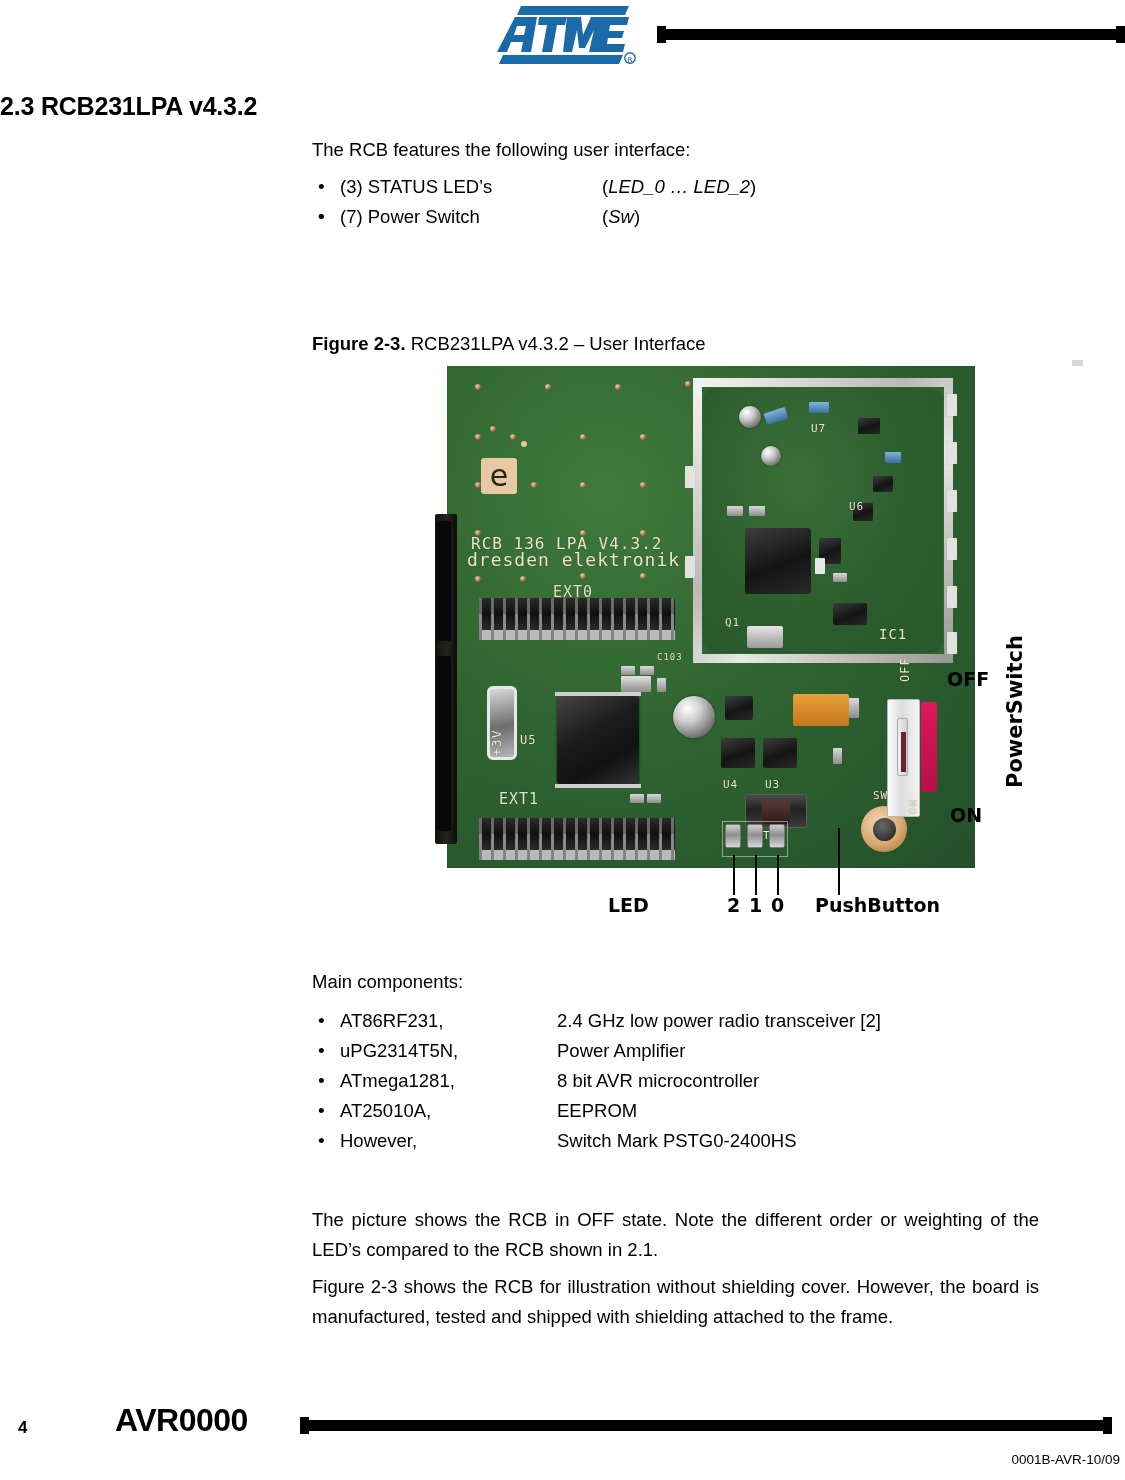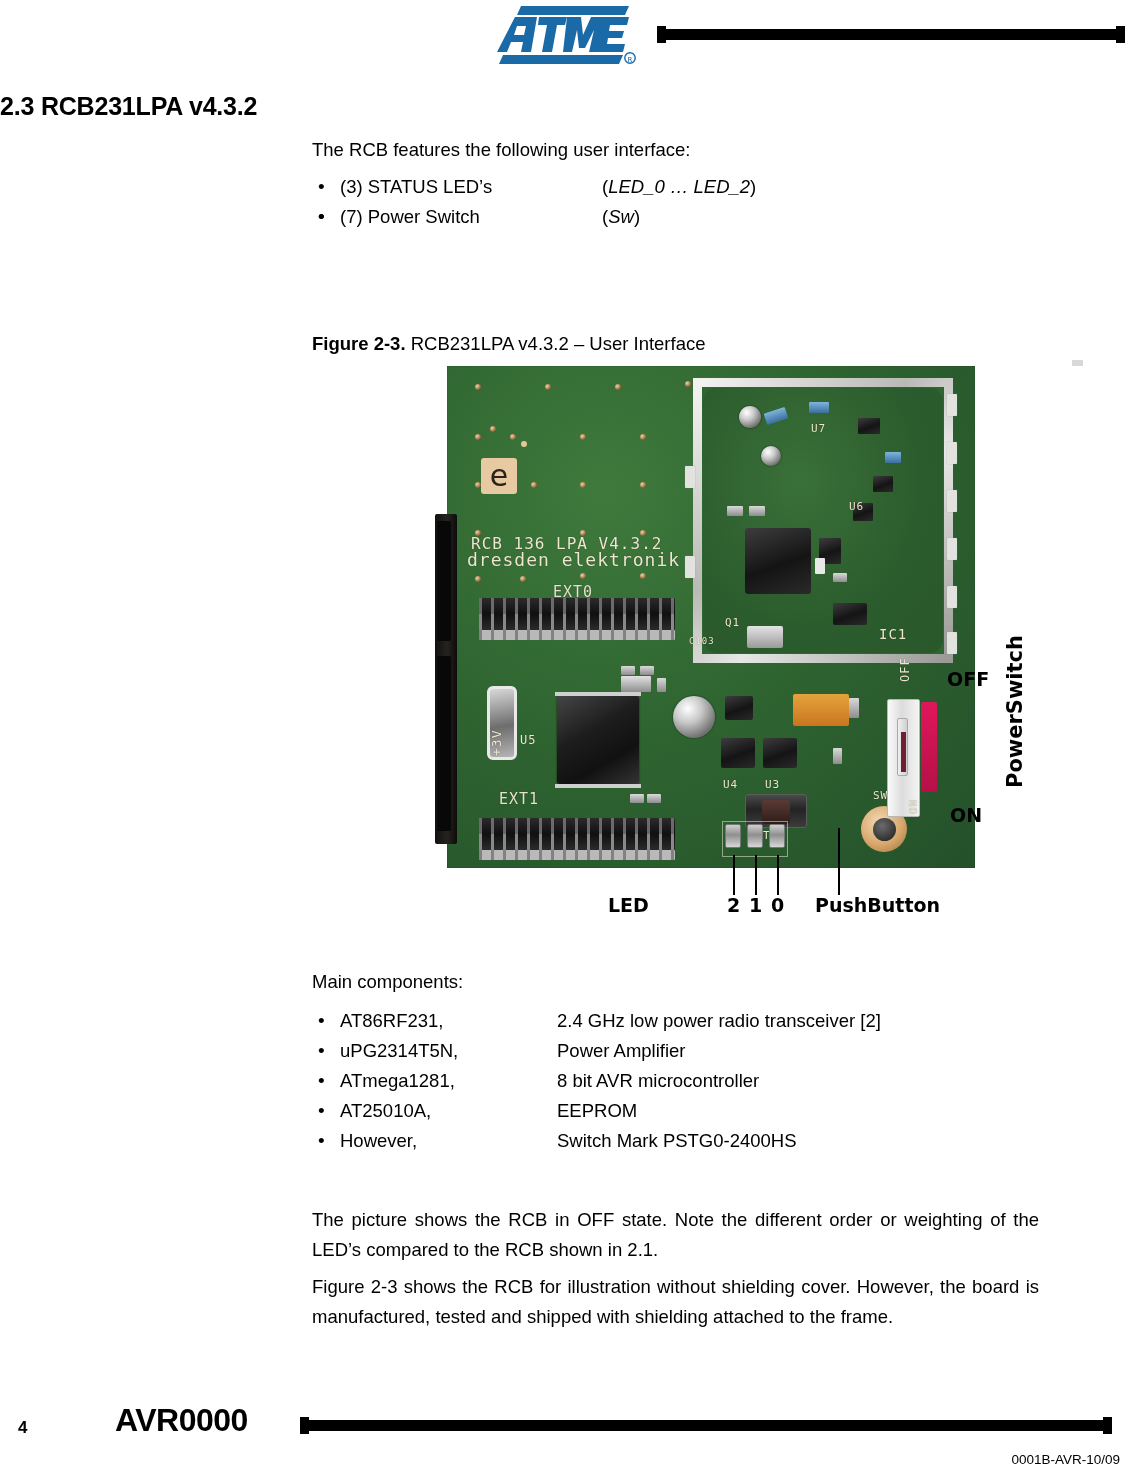--- a/index.html
+++ b/index.html
@@ -125,21 +125,21 @@
   .silk-u4{left:288px;top:412px;font-size:11px;}
   .silk-u3{left:330px;top:412px;font-size:11px;}
   .silk-t1{left:328px;top:463px;font-size:11px;}
   .silk-sw{left:438px;top:423px;font-size:11px;}
   .silk-off{left:463px;top:316px;font-size:12px;transform:rotate(-90deg);transform-origin:left top;}
   .silk-on{left:472px;top:448px;font-size:11px;transform:rotate(-90deg);transform-origin:left top;}
   .silk-ic1{left:400px;top:262px;font-size:12px;}
   .silk-u7{left:370px;top:58px;font-size:11px;}
   .silk-u6{left:280px;top:136px;font-size:11px;}
   .silk-q1{left:238px;top:256px;font-size:11px;}
-  .silk-c103{left:222px;top:270px;font-size:9px;margin-left:32px;}
+  .silk-c103{left:222px;top:286px;font-size:9px;}
 
   
   .via{position:absolute;width:6px;height:6px;border-radius:50%;
        background:radial-gradient(circle at 35% 35%,#f0d5ae,#9a6e3e 60%,#3f3322 100%);}
 
   
   .shield{
     position:absolute;left:258px;top:12px;width:260px;height:285px;
     border:9px solid;
     border-image:linear-gradient(135deg,#f2f2f0,#b9b9b6 40%,#e7e7e5 60%,#9a9a96) 1;

